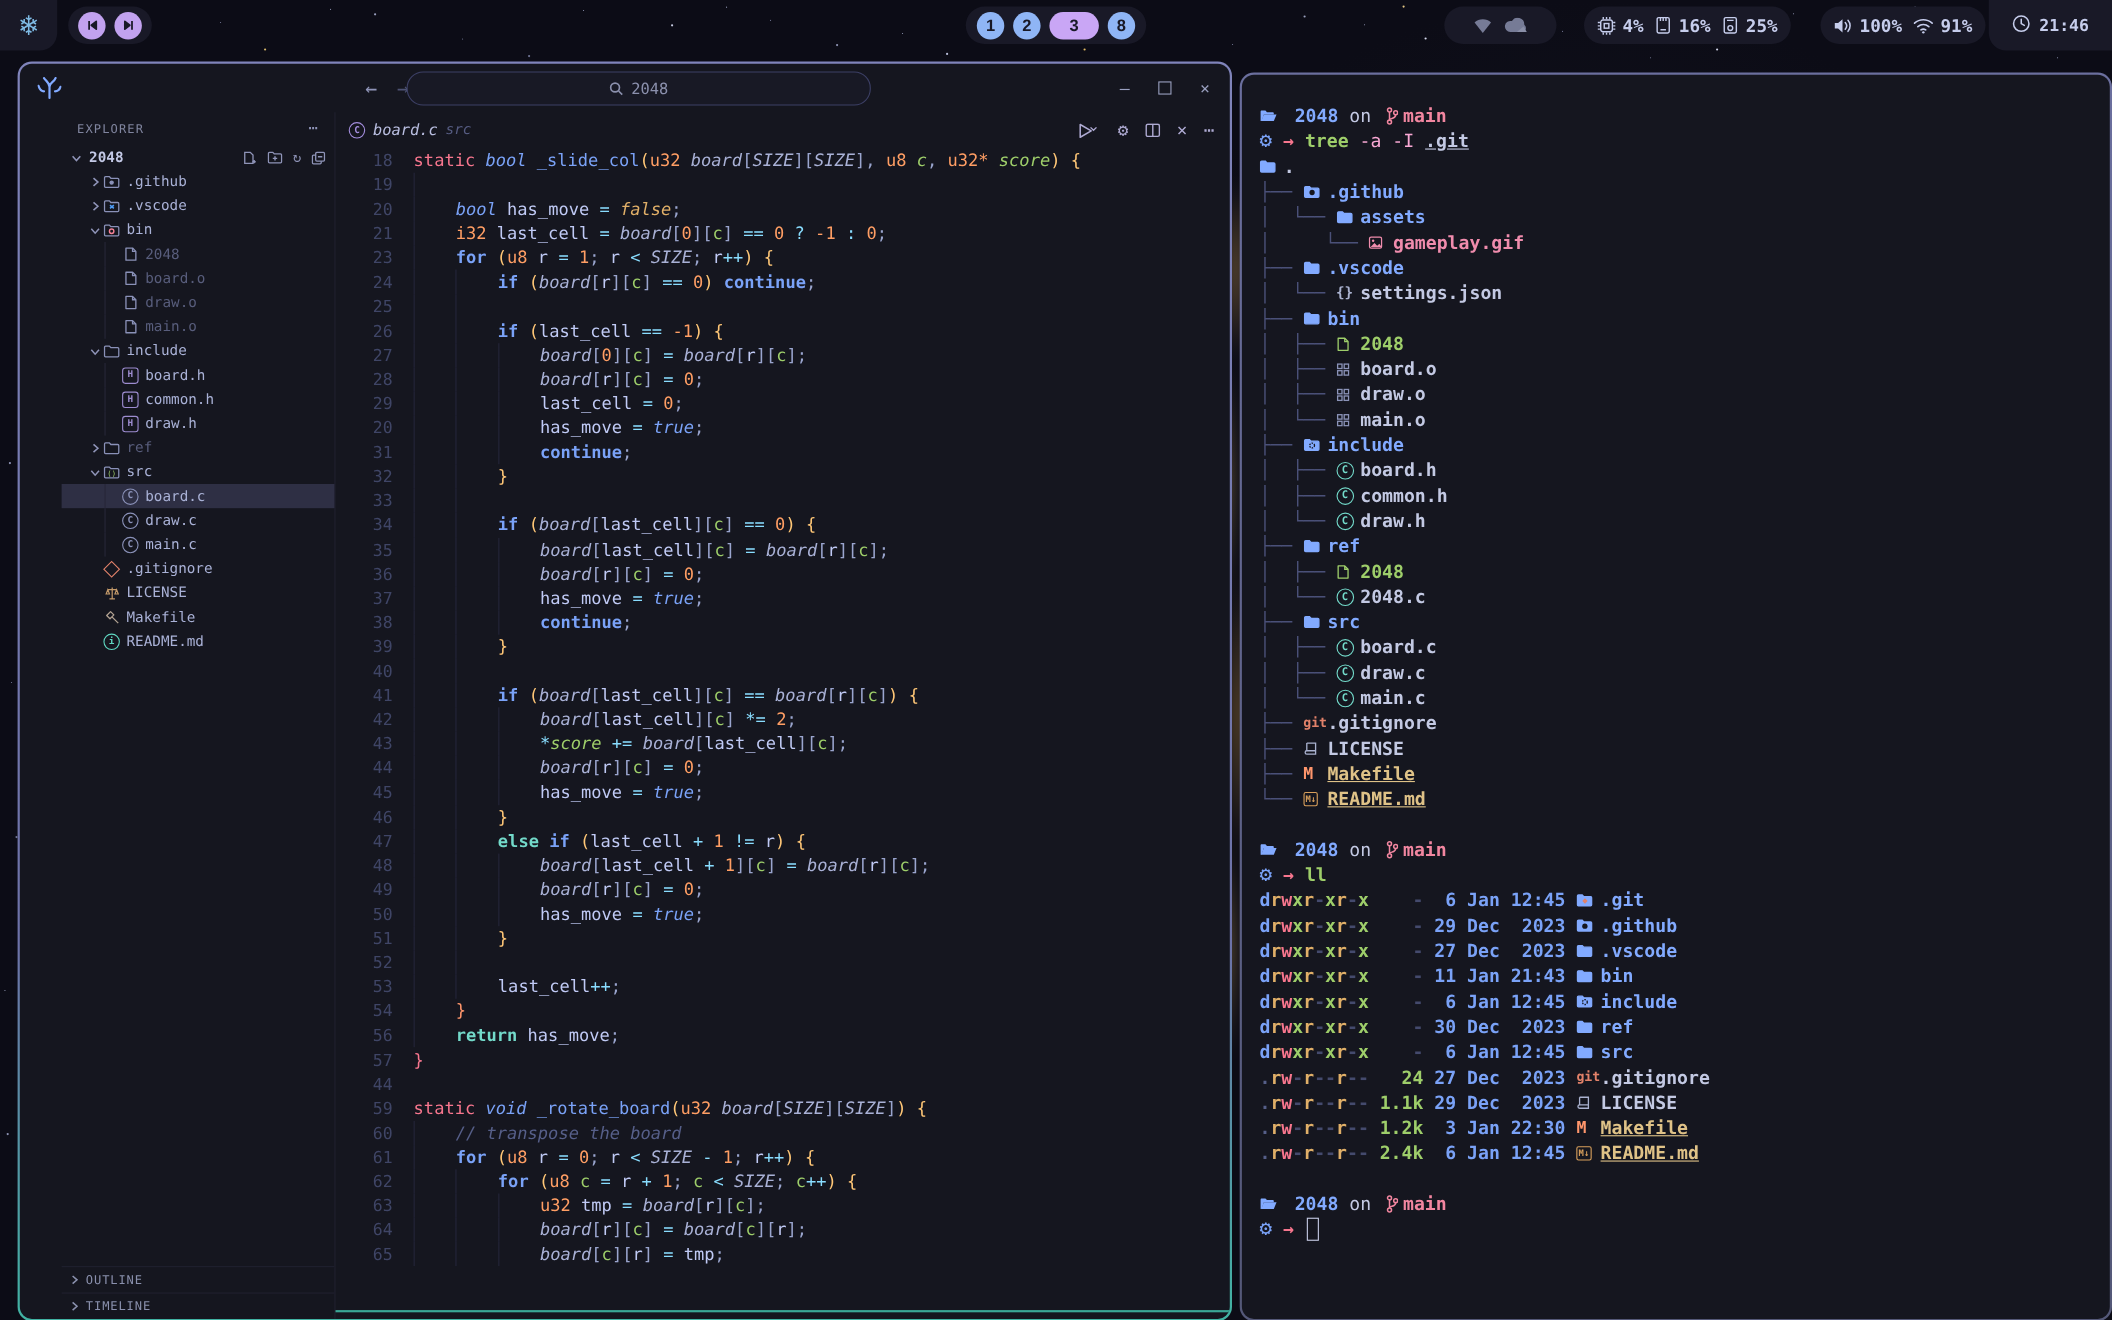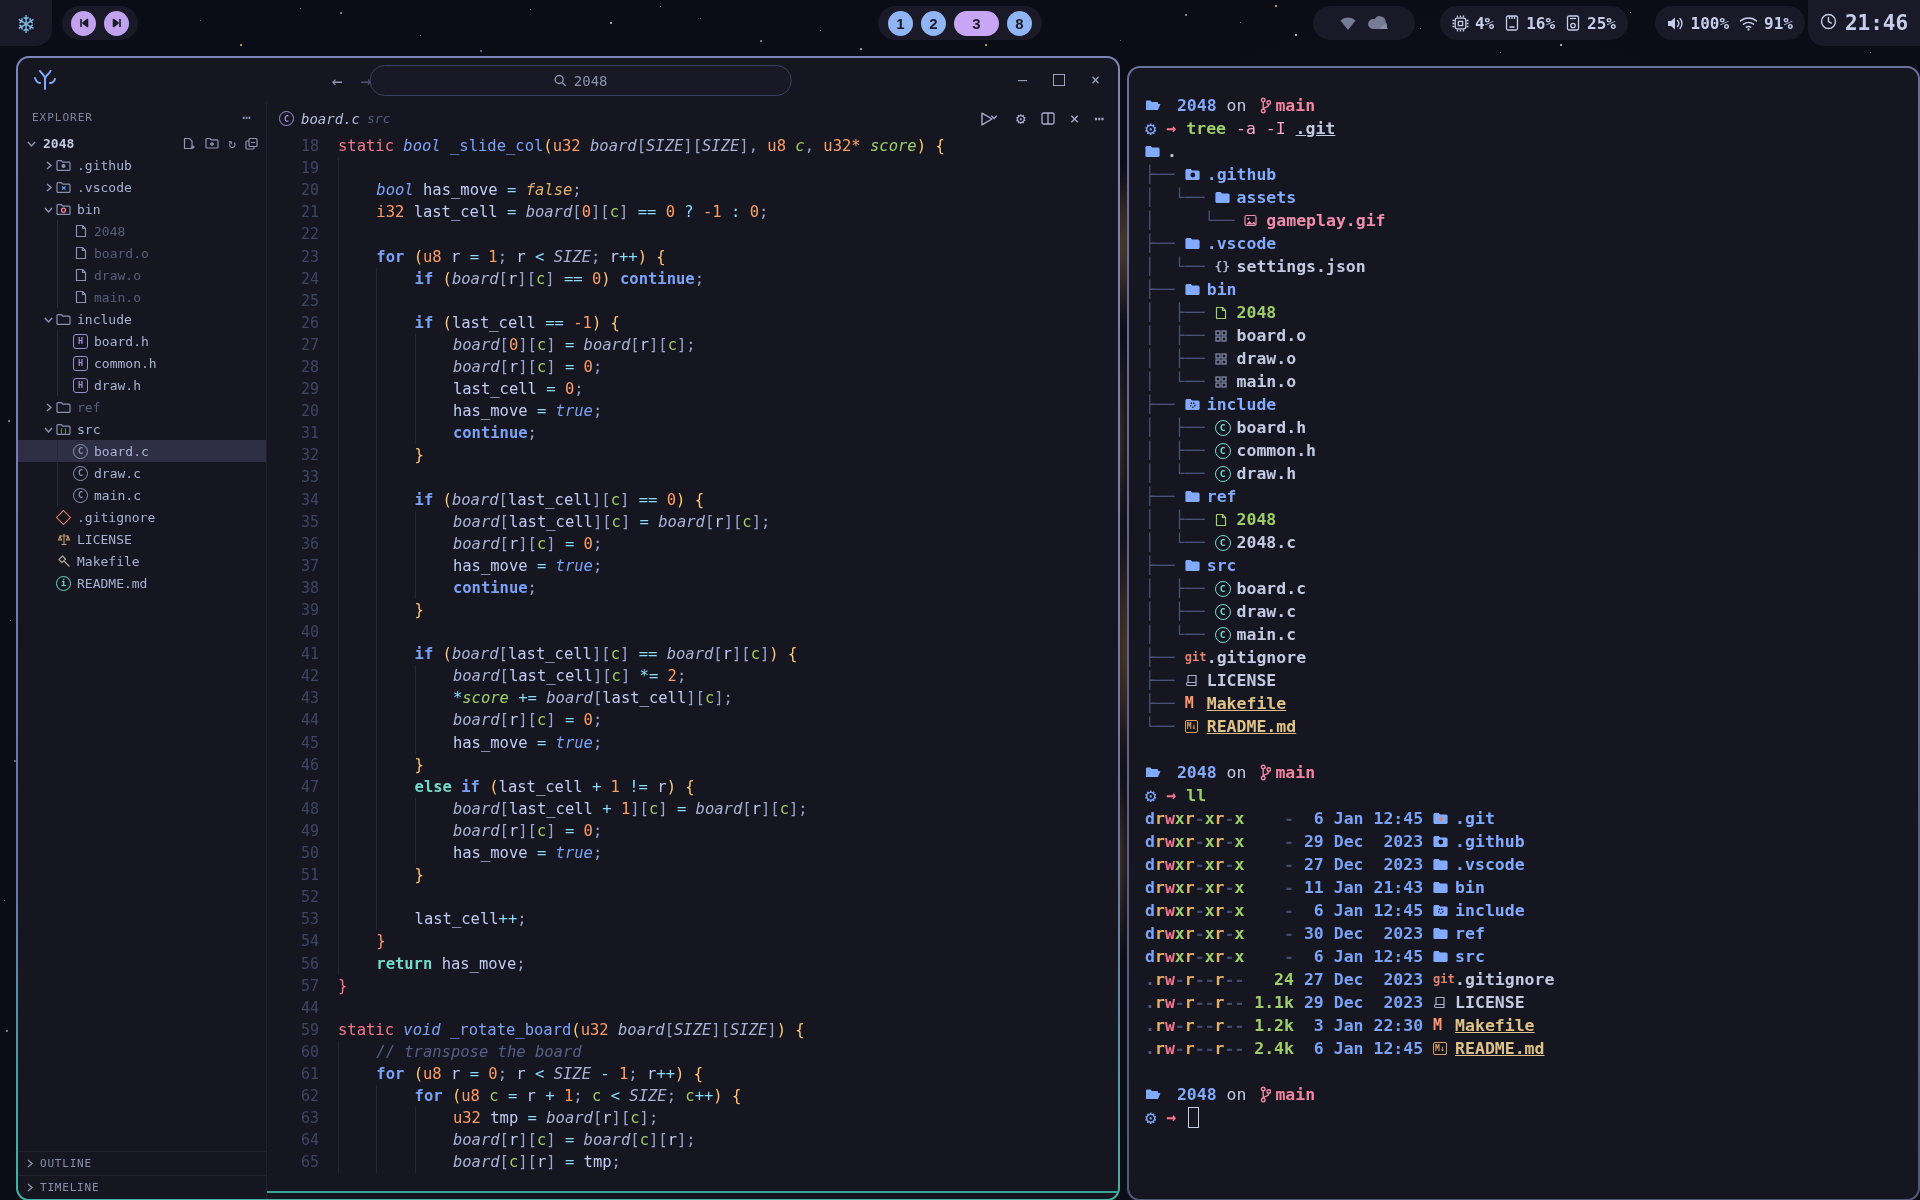--- a/index.html
+++ b/index.html
@@ -36,39 +36,39 @@
     justify-content:center;color:#191927;cursor:pointer;padding:0;}
   .wspill{left:50%;transform:translateX(-50%);gap:8px;padding:0 10px;}
   .ws{min-width:25px;height:25px;border-radius:13px;background:#8fb5f5;color:#181826;font-weight:bold;
     font-size:15px;display:flex;align-items:center;justify-content:center;cursor:pointer;border:none;padding:0 6px;}
   .ws.active{background:#c9a6f5;min-width:45px;}
   .privpill{right:505px;width:78px;justify-content:center;color:#767b96;}
   .statpill{right:292px;}
   .volpill{right:115px;}
   .clocktile{position:absolute;right:0;top:0;height:46px;width:112px;background:#191927;
     border-radius:0 0 0 16px;display:flex;align-items:center;justify-content:center;gap:8px;
-    color:#c6cdec;font-size:21px;font-weight:bold;}
+    color:#c6cdec;font-size:15px;font-weight:bold;}
   .statv{margin-left:-4px;}
   
   .winborder{position:absolute;border-radius:13px;padding:2px;}
   .wininner{width:100%;height:100%;border-radius:11px;background:#15161f;overflow:hidden;position:relative;}
   
   .vs{left:16px;top:56px;width:1100px;height:1141px;
     background:linear-gradient(180deg,#8084bb 0%,#6d72a8 70%,#41b3a3 100%);}
   .titlebar{position:relative;height:44px;display:flex;align-items:center;}
   .vslogo{margin-left:16px;color:#82aaff;display:flex;}
   .navarrows{position:absolute;left:314px;display:flex;gap:18px;color:#8f94b8;font-size:18px;}
   .navarrows .fwd{color:#4e5374;}
   .searchbox{position:absolute;left:50%;top:7px;transform:translateX(3%) translateX(-50%);width:420px;height:29px;
     border:1px solid #3d4066;border-radius:15px;background:#181925;display:flex;align-items:center;
     justify-content:center;gap:7px;color:#8b90ad;font-size:14px;cursor:text;}
   .winctl{position:absolute;right:18px;display:flex;gap:26px;color:#9aa0c0;font-size:15px;align-items:center;}
   .winctl span{cursor:pointer;}
   .maxbox{width:10px;height:10px;border:1.5px solid #9aa0c0;display:inline-block;}
-  .vsmain{position:absolute;top:44px;bottom:0;left:0;right:0;display:flex;}
+  .vsmain{position:absolute;top:44px;bottom:0;left:0;right:0;display:flex;padding-left:38px;}
   .sidebar{width:248px;border-right:1px solid #20212f;position:relative;font-size:13px;color:#a9b1d6;}
   .exphead{height:30px;display:flex;align-items:center;padding:0 14px;color:#80859f;font-size:11px;
     letter-spacing:1px;}
   .exphead .dots{margin-left:auto;cursor:pointer;font-size:14px;color:#8f94b8;}
   .erow{height:22px;display:flex;align-items:center;position:relative;cursor:pointer;white-space:nowrap;}
   .erow.sel{background:#2e2f44;}
   .erow .lbl{margin-left:5px;}
   .erow.dim .lbl{color:#585d7c;}
   .erow.rootrow .lbl{color:#c3c9e6;font-weight:bold;}
   .echev{width:14px;display:flex;justify-content:center;color:#8f94b8;}
@@ -569,21 +569,20 @@
               </span>
               <span style="font-size:16px;">×</span>
               <span>⋯</span>
             </div>
           </div>
           <div class="code" id="code">
               <div class="cl"><span class="ln">18</span><span class="ct"><span class="tk-k">static </span><span class="tk-t">bool </span><span class="tk-f">_slide_col</span><span class="tk-b1">(</span><span class="tk-n">u32 </span><span class="tk-vi">board</span><span class="tk-p">[</span><span class="tk-vi">SIZE</span><span class="tk-p">][</span><span class="tk-vi">SIZE</span><span class="tk-p">], </span><span class="tk-n">u8 </span><span class="tk-gi">c</span><span class="tk-p">, </span><span class="tk-n">u32* </span><span class="tk-gi">score</span><span class="tk-b1">) </span><span class="tk-b1">{</span></span></div>
               <div class="cl"><span class="ln">19</span><span class="ct"><span class="ig"></span></span></div>
               <div class="cl"><span class="ln">20</span><span class="ct"><span class="ig"></span><span class="tk-t">bool </span><span class="tk-v">has_move </span><span class="tk-o">= </span><span class="tk-ai">false</span><span class="tk-p">;</span></span></div>
               <div class="cl"><span class="ln">21</span><span class="ct"><span class="ig"></span><span class="tk-n">i32 </span><span class="tk-v">last_cell </span><span class="tk-o">= </span><span class="tk-vi">board</span><span class="tk-p">[</span><span class="tk-n">0</span><span class="tk-p">][</span><span class="tk-g">c</span><span class="tk-p">] </span><span class="tk-o">== </span><span class="tk-n">0 </span><span class="tk-o">? </span><span class="tk-n">-1 </span><span class="tk-o">: </span><span class="tk-n">0</span><span class="tk-p">;</span></span></div>
-              <div class="cl"><span class="ln">22</span><span class="ct"><span class="ig"></span></span></div>
               <div class="cl"><span class="ln">23</span><span class="ct"><span class="ig"></span><span class="tk-kb">for </span><span class="tk-b1">(</span><span class="tk-n">u8 </span><span class="tk-v">r </span><span class="tk-o">= </span><span class="tk-n">1</span><span class="tk-p">; </span><span class="tk-v">r </span><span class="tk-o">&lt; </span><span class="tk-vi">SIZE</span><span class="tk-p">; </span><span class="tk-v">r</span><span class="tk-o">++</span><span class="tk-b1">) </span><span class="tk-b1">{</span></span></div>
               <div class="cl"><span class="ln">24</span><span class="ct"><span class="ig"></span><span class="ig"></span><span class="tk-kb">if </span><span class="tk-b1">(</span><span class="tk-vi">board</span><span class="tk-p">[</span><span class="tk-v">r</span><span class="tk-p">][</span><span class="tk-g">c</span><span class="tk-p">] </span><span class="tk-o">== </span><span class="tk-n">0</span><span class="tk-b1">) </span><span class="tk-kb">continue</span><span class="tk-p">;</span></span></div>
               <div class="cl"><span class="ln">25</span><span class="ct"><span class="ig"></span><span class="ig"></span></span></div>
               <div class="cl"><span class="ln">26</span><span class="ct"><span class="ig"></span><span class="ig"></span><span class="tk-kb">if </span><span class="tk-b1">(</span><span class="tk-v">last_cell </span><span class="tk-o">== </span><span class="tk-n">-1</span><span class="tk-b1">) </span><span class="tk-b1">{</span></span></div>
               <div class="cl"><span class="ln">27</span><span class="ct"><span class="ig"></span><span class="ig"></span><span class="ig"></span><span class="tk-vi">board</span><span class="tk-p">[</span><span class="tk-n">0</span><span class="tk-p">][</span><span class="tk-g">c</span><span class="tk-p">] </span><span class="tk-o">= </span><span class="tk-vi">board</span><span class="tk-p">[</span><span class="tk-v">r</span><span class="tk-p">][</span><span class="tk-g">c</span><span class="tk-p">];</span></span></div>
               <div class="cl"><span class="ln">28</span><span class="ct"><span class="ig"></span><span class="ig"></span><span class="ig"></span><span class="tk-vi">board</span><span class="tk-p">[</span><span class="tk-v">r</span><span class="tk-p">][</span><span class="tk-g">c</span><span class="tk-p">] </span><span class="tk-o">= </span><span class="tk-n">0</span><span class="tk-p">;</span></span></div>
               <div class="cl"><span class="ln">29</span><span class="ct"><span class="ig"></span><span class="ig"></span><span class="ig"></span><span class="tk-v">last_cell </span><span class="tk-o">= </span><span class="tk-n">0</span><span class="tk-p">;</span></span></div>
               <div class="cl"><span class="ln">20</span><span class="ct"><span class="ig"></span><span class="ig"></span><span class="ig"></span><span class="tk-v">has_move </span><span class="tk-o">= </span><span class="tk-bi">true</span><span class="tk-p">;</span></span></div>
               <div class="cl"><span class="ln">31</span><span class="ct"><span class="ig"></span><span class="ig"></span><span class="ig"></span><span class="tk-kb">continue</span><span class="tk-p">;</span></span></div>
               <div class="cl"><span class="ln">32</span><span class="ct"><span class="ig"></span><span class="ig"></span><span class="tk-b1">}</span></span></div>

